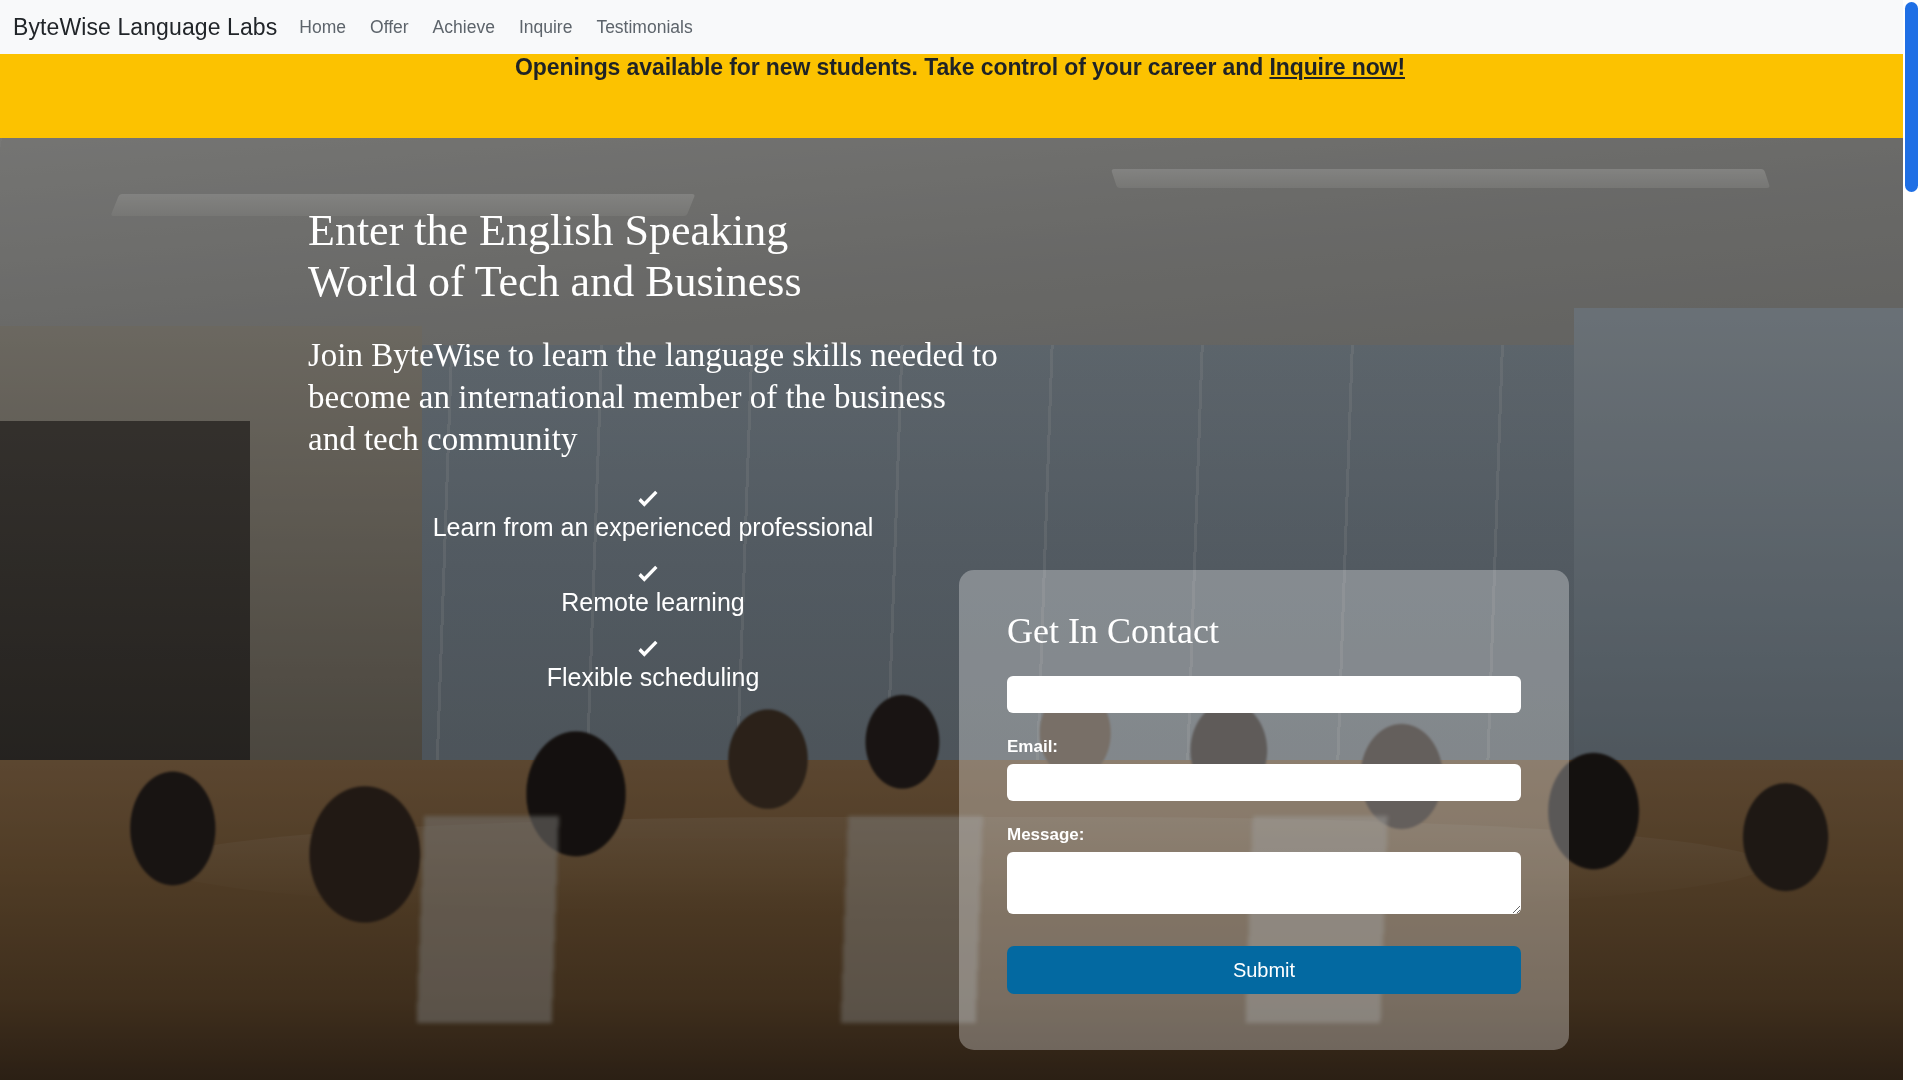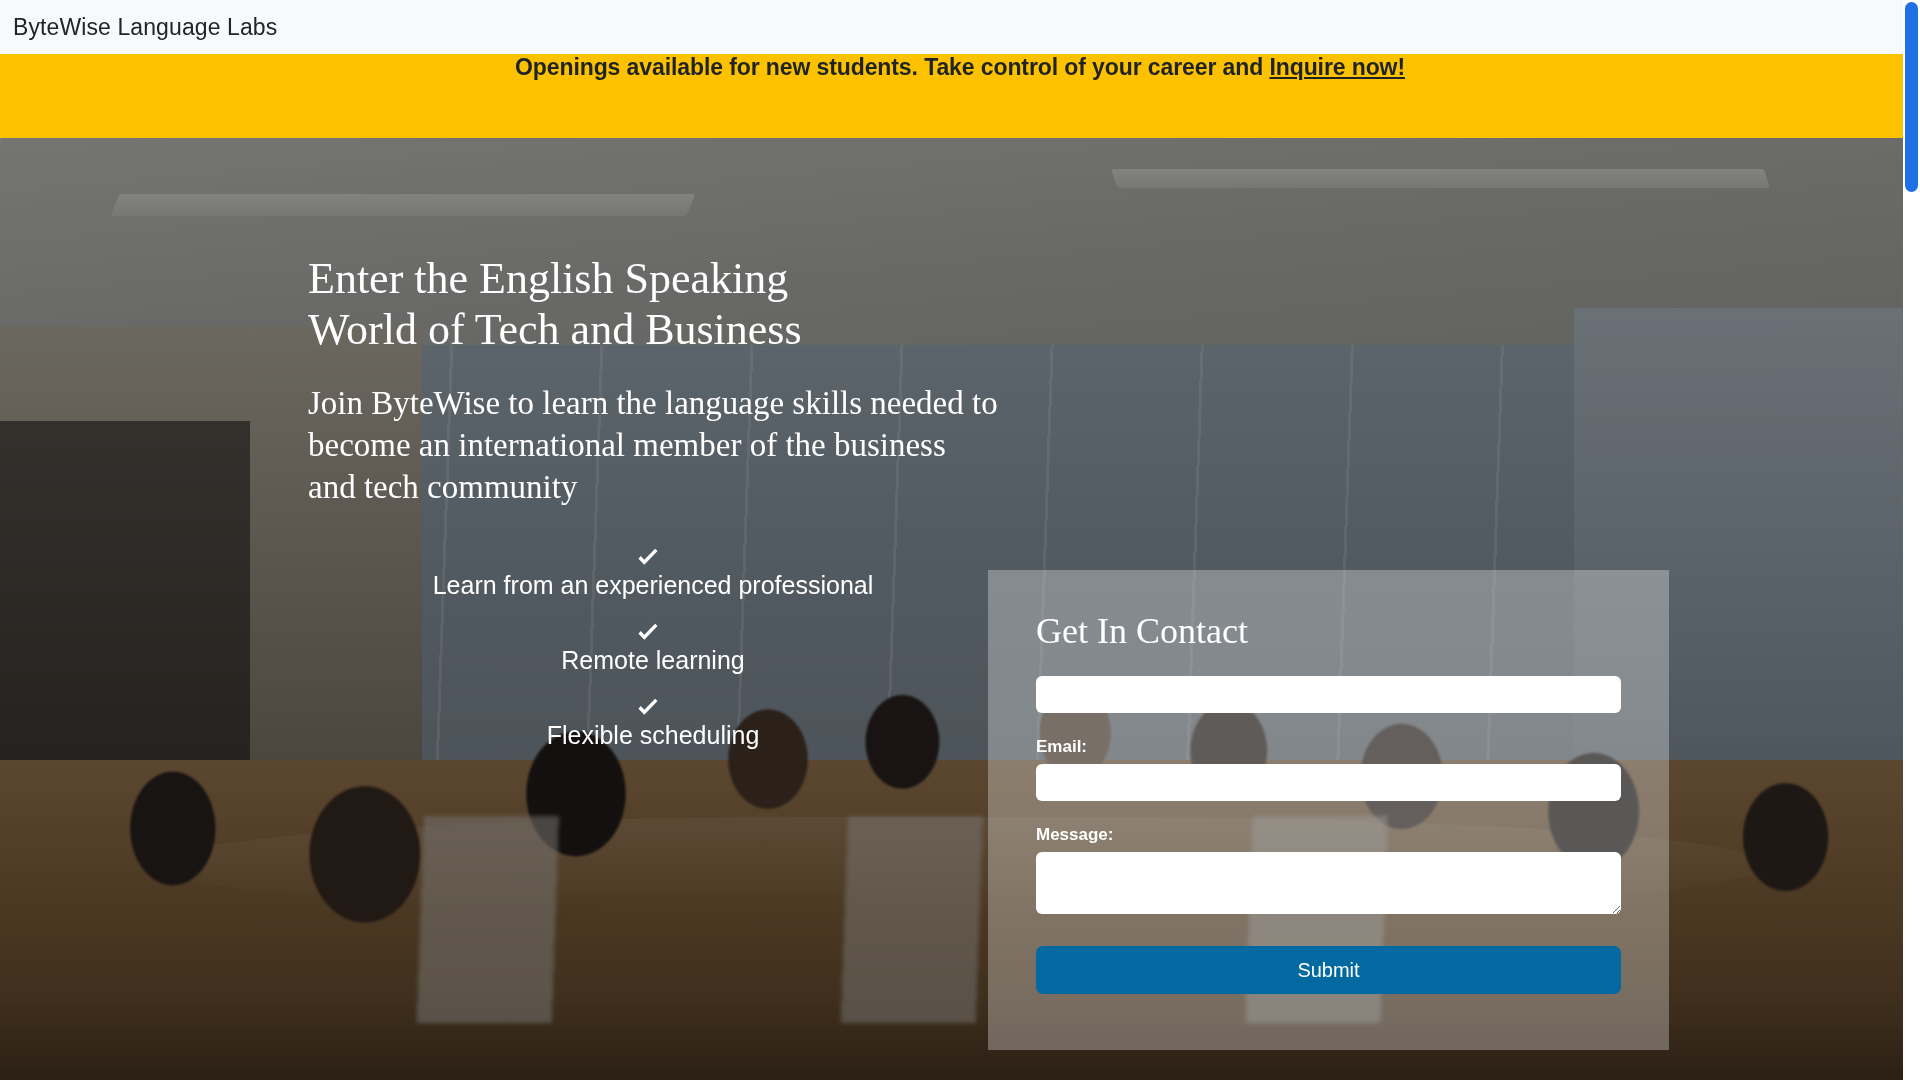--- a/index.html
+++ b/index.html
@@ -149,42 +149,42 @@
     position: absolute; inset: 0;
     background: rgba(0,0,0,0.42);
   }
 
   .hero-inner {
     position: relative;
     z-index: 3;
     width: 1920px;
     height: 100%;
     padding-left: 308px;
-    padding-top: 115px;
+    padding-top: 67px;
     display: flex;
     align-items: flex-start;
   }
 
   
   .hero-copy { width: 690px; }
   .hero-title {
     font-family: "Liberation Serif", serif;
     font-size: 44px;
     line-height: 1.17;
     color: #ffffff;
     font-weight: normal;
     margin-bottom: 26px;
   }
   .hero-sub {
     font-family: "Liberation Serif", serif;
     font-size: 33px;
     line-height: 1.28;
     color: #ffffff;
     font-weight: normal;
-    margin-bottom: 36px;
+    margin-bottom: 26px;
   }
   .feature-list { list-style: none; }
   .feature-item {
     display: flex;
     align-items: center;
     font-size: 25px;
     color: #ffffff;
     margin-bottom: 20px;
     white-space: nowrap;
     flex-direction: column;
@@ -193,25 +193,25 @@
     width: 26px; height: 26px;
     margin-right: 10px;
     flex: 0 0 auto;
     display: inline-block;
   }
   .check svg { display: block; width: 26px; height: 26px; }
 
   
   .form-card {
     position: absolute;
-    left: 988px;
+    left: 959px;
     top: 432px;
-    width: 681px;
+    width: 610px;
     background: rgba(255,255,255,0.30);
-    border-radius: 0;
+    border-radius: 15px;
     padding: 40px 48px 56px 48px;
     z-index: 3;
   }
   .form-title {
     font-family: "Liberation Serif", serif;
     font-size: 36px;
     color: #ffffff;
     font-weight: normal;
     margin-bottom: 24px;
   }
@@ -278,20 +278,27 @@
     border-radius: 7px;
   }
 </style>
 </head>
 <body>
 
 <div class="page">
 
   <div class="navbar">
     <div class="brand">ByteWise Language Labs</div>
+    <div class="nav-links">
+      <a class="nav-link">Home</a>
+      <a class="nav-link">Offer</a>
+      <a class="nav-link">Achieve</a>
+      <a class="nav-link">Inquire</a>
+      <a class="nav-link">Testimonials</a>
+    </div>
   </div>
 
   <div class="banner">
     <div class="banner-text"><span>Openings available for new students. Take control of your career and </span><a class="banner-link">Inquire now!</a></div>
   </div>
 
   <div class="hero">
     <div class="hero-photo">
       <div class="ph-ceiling"></div>
       <div class="ph-glass"></div>

